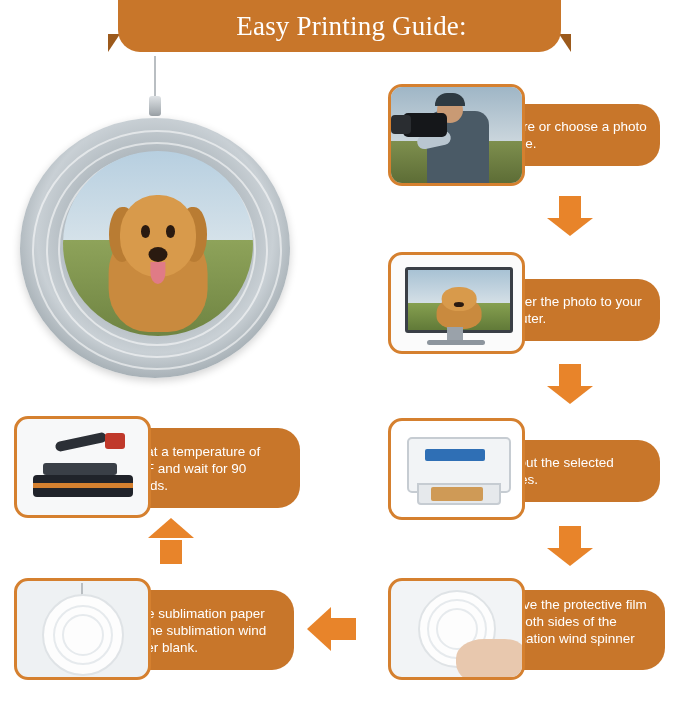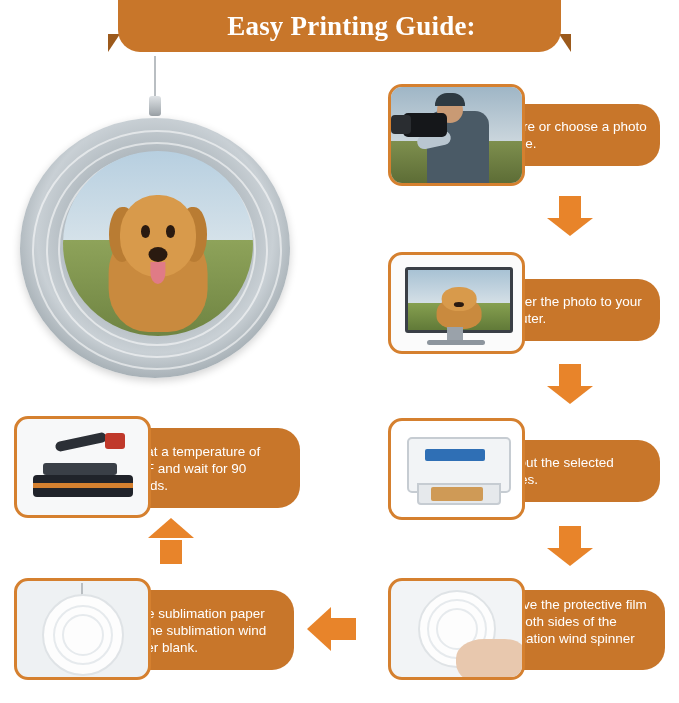--- a/index.html
+++ b/index.html
@@ -13,21 +13,21 @@
   .banner{
     position:absolute;
     left:118px;top:0;width:443px;height:52px;
     background:#c8762a;
     border-radius:0 0 22px 22px;
     display:flex;align-items:center;justify-content:center;
   }
   .banner-title{
     color:#ffffff;
     font-size:27px;
-    font-weight:bold;
+    font-weight:normal;
     letter-spacing:0.2px;
     font-family:"Liberation Serif", serif;
     margin-left:24px;
   }
   .banner-tail-l,.banner-tail-r{
     position:absolute;top:34px;width:0;height:0;
     border-style:solid;
   }
   .banner-tail-l{
     left:108px;

